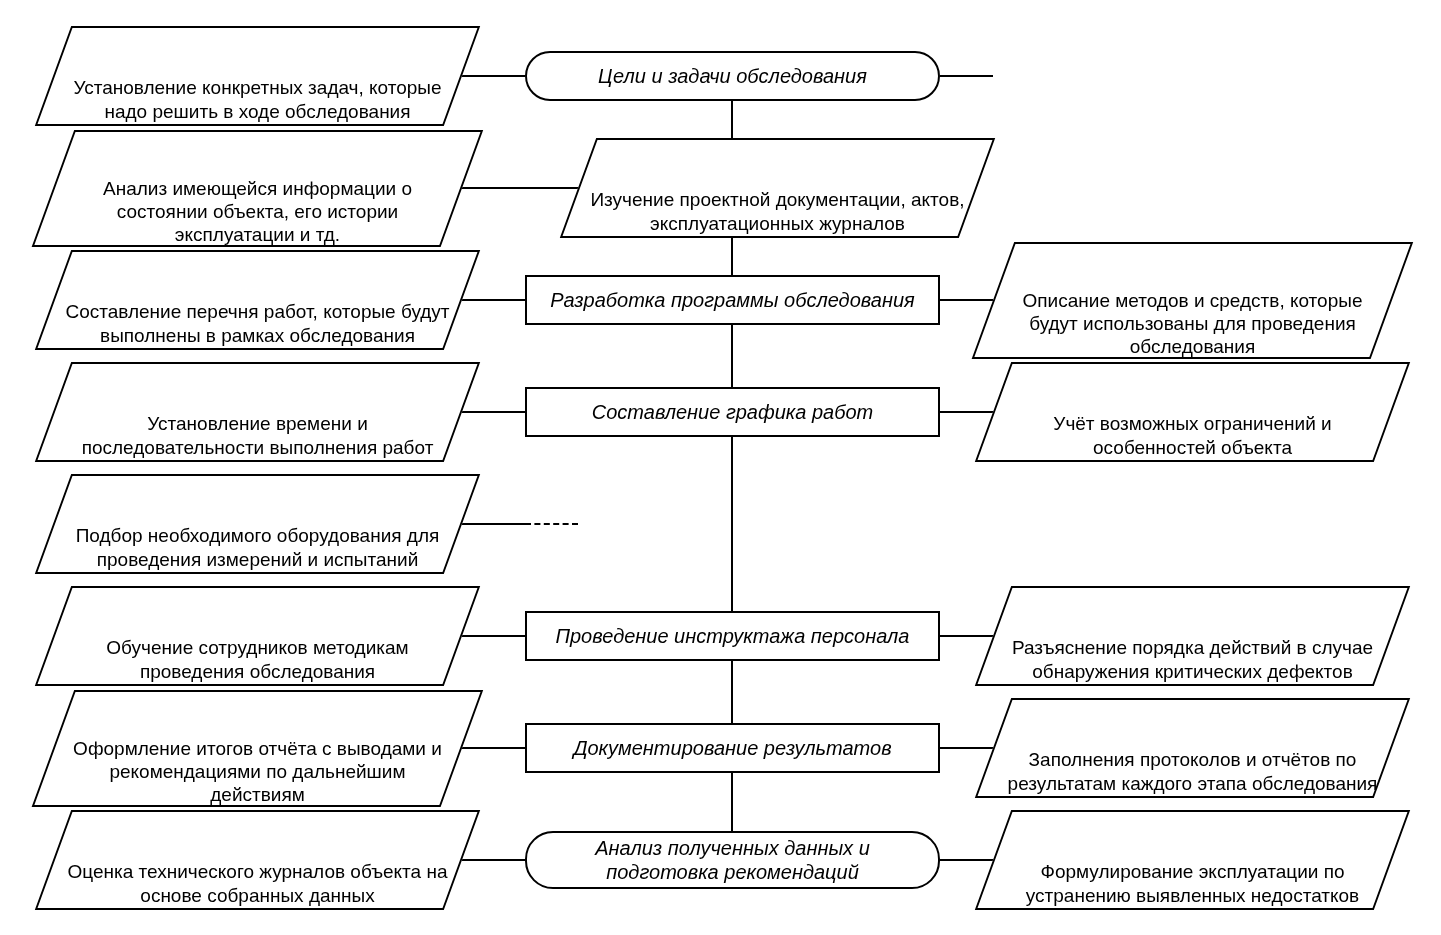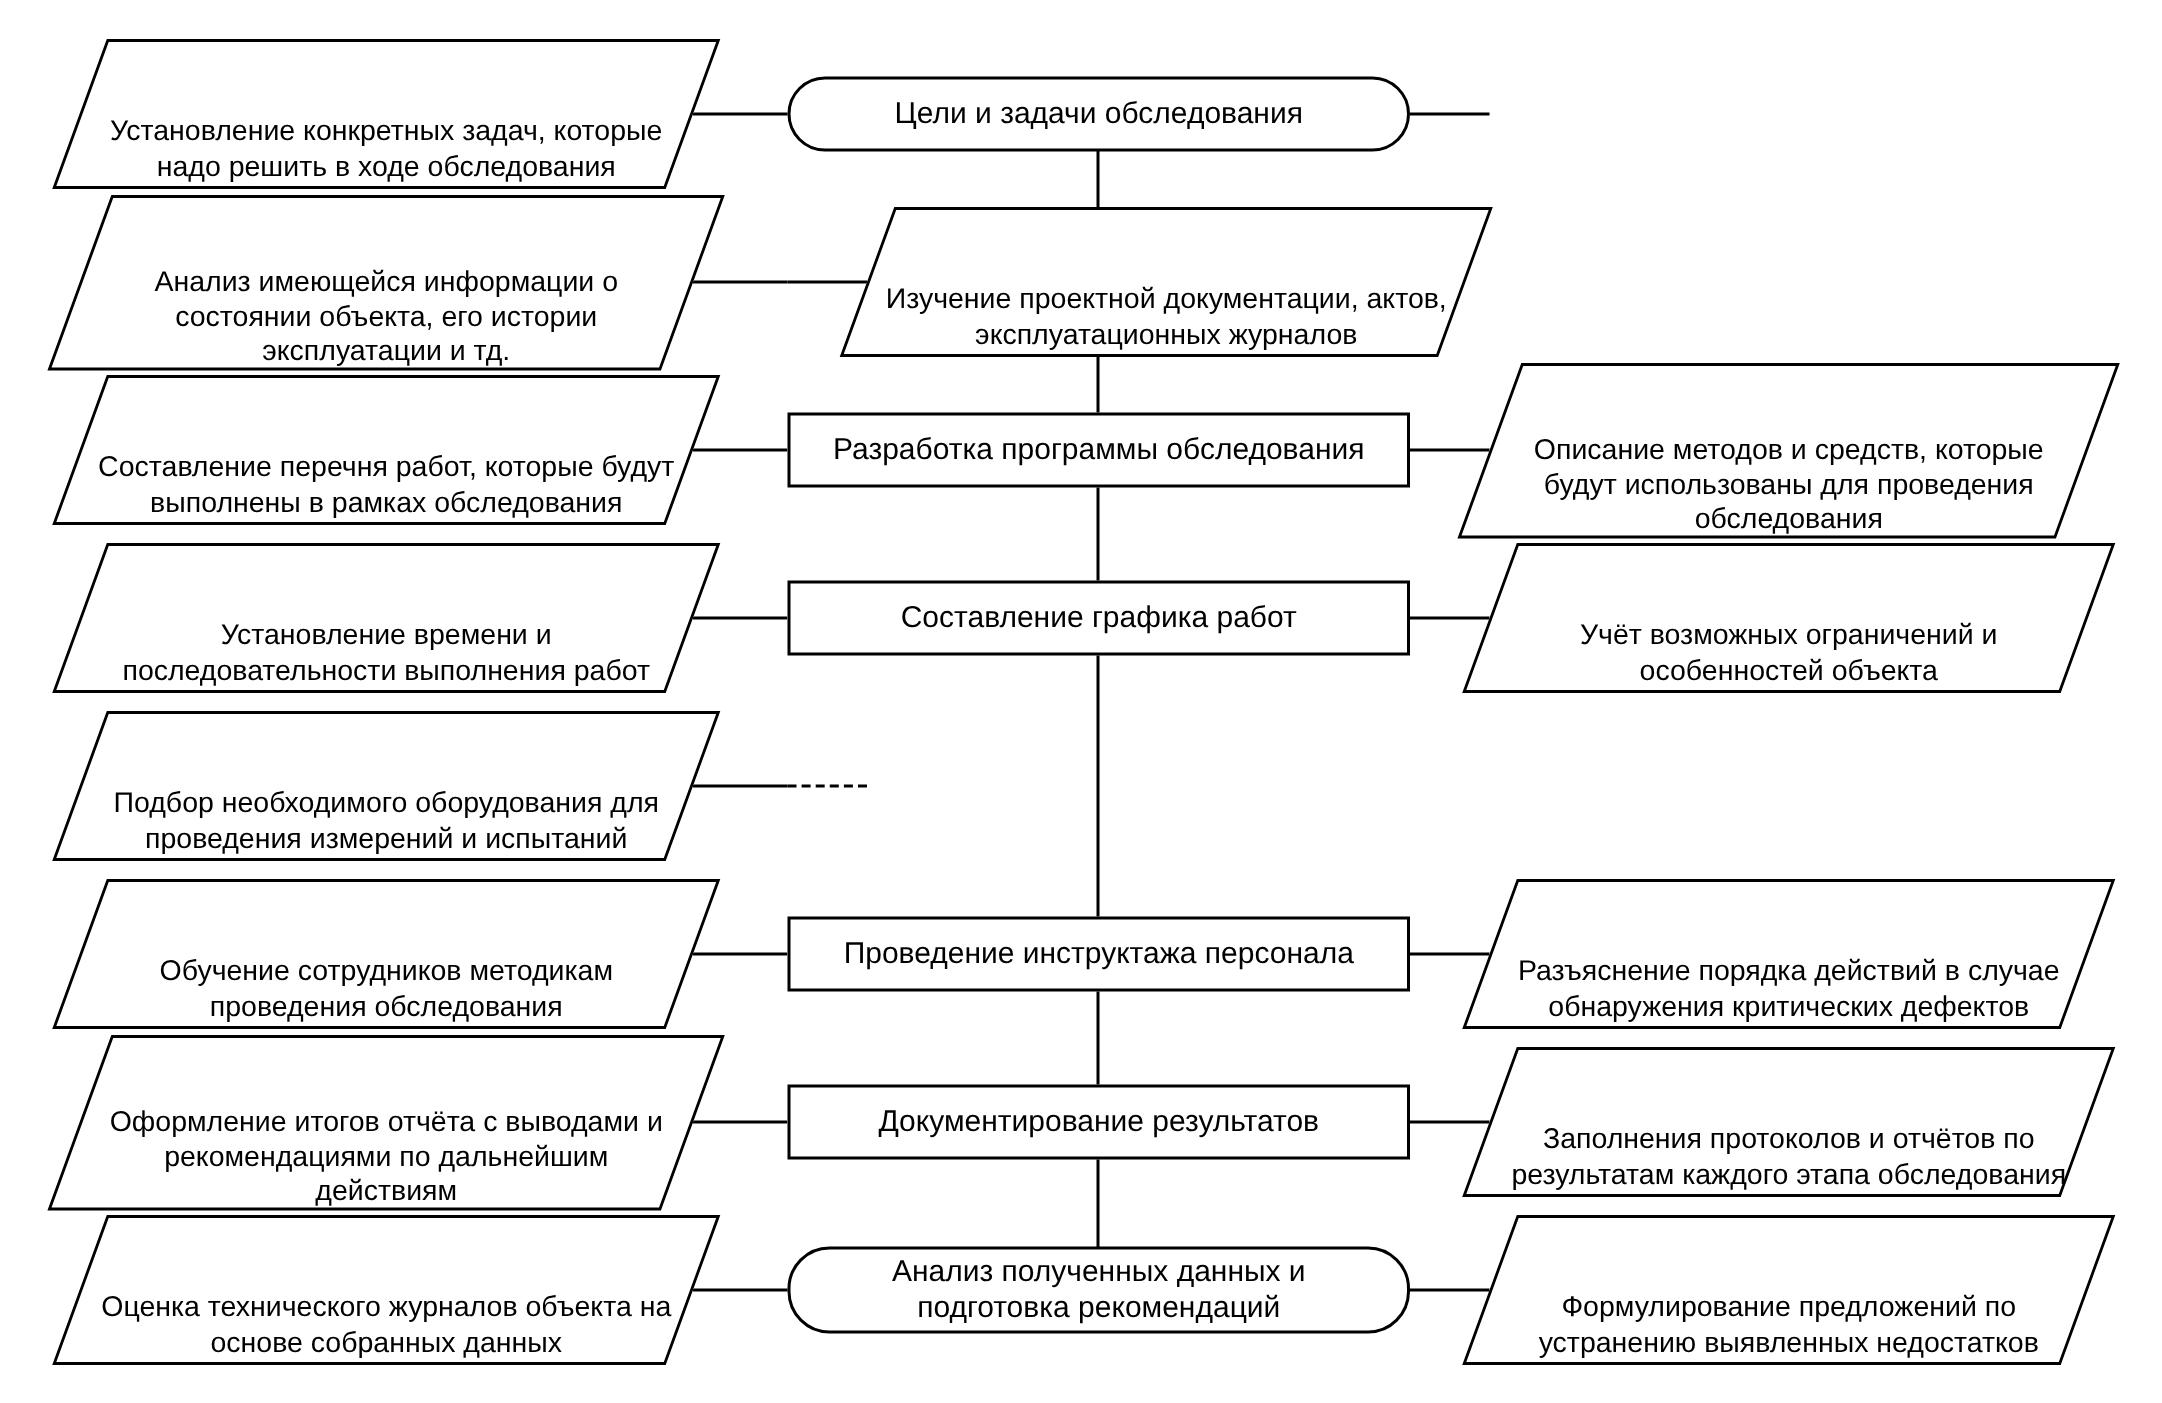--- a/index.html
+++ b/index.html
@@ -65,20 +65,21 @@
     min-height: 50px;
     background: #ffffff;
     border: 2px solid #000000;
     display: flex;
     align-items: center;
     justify-content: center;
     text-align: center;
     font-size: 20px;
     line-height: 1.2;
     padding: 3px 16px;
+    font-style: italic;
   }
   .box.stadium { border-radius: 28px; }
 </style>
 </head>
 <body>
 
 <div class="canvas">
   <div class="vline"></div>
 
   <div class="row">
@@ -170,16 +171,16 @@
   <div class="row">
     <div class="para left">
       <span class="para-text">Оценка технического журналов объекта на основе собранных данных</span>
     </div>
     <div class="hline h1"></div>
     <div class="box stadium">
       <span>Анализ полученных данных и подготовка рекомендаций</span>
     </div>
     <div class="hline h2"></div>
     <div class="para right">
-      <span class="para-text">Формулирование предложений по устранению выявленных недостатков</span>
+      <span class="para-text">Формулирование эксплуатации по устранению выявленных недостатков</span>
     </div>
   </div>
 </div>
 
 </body></html>

